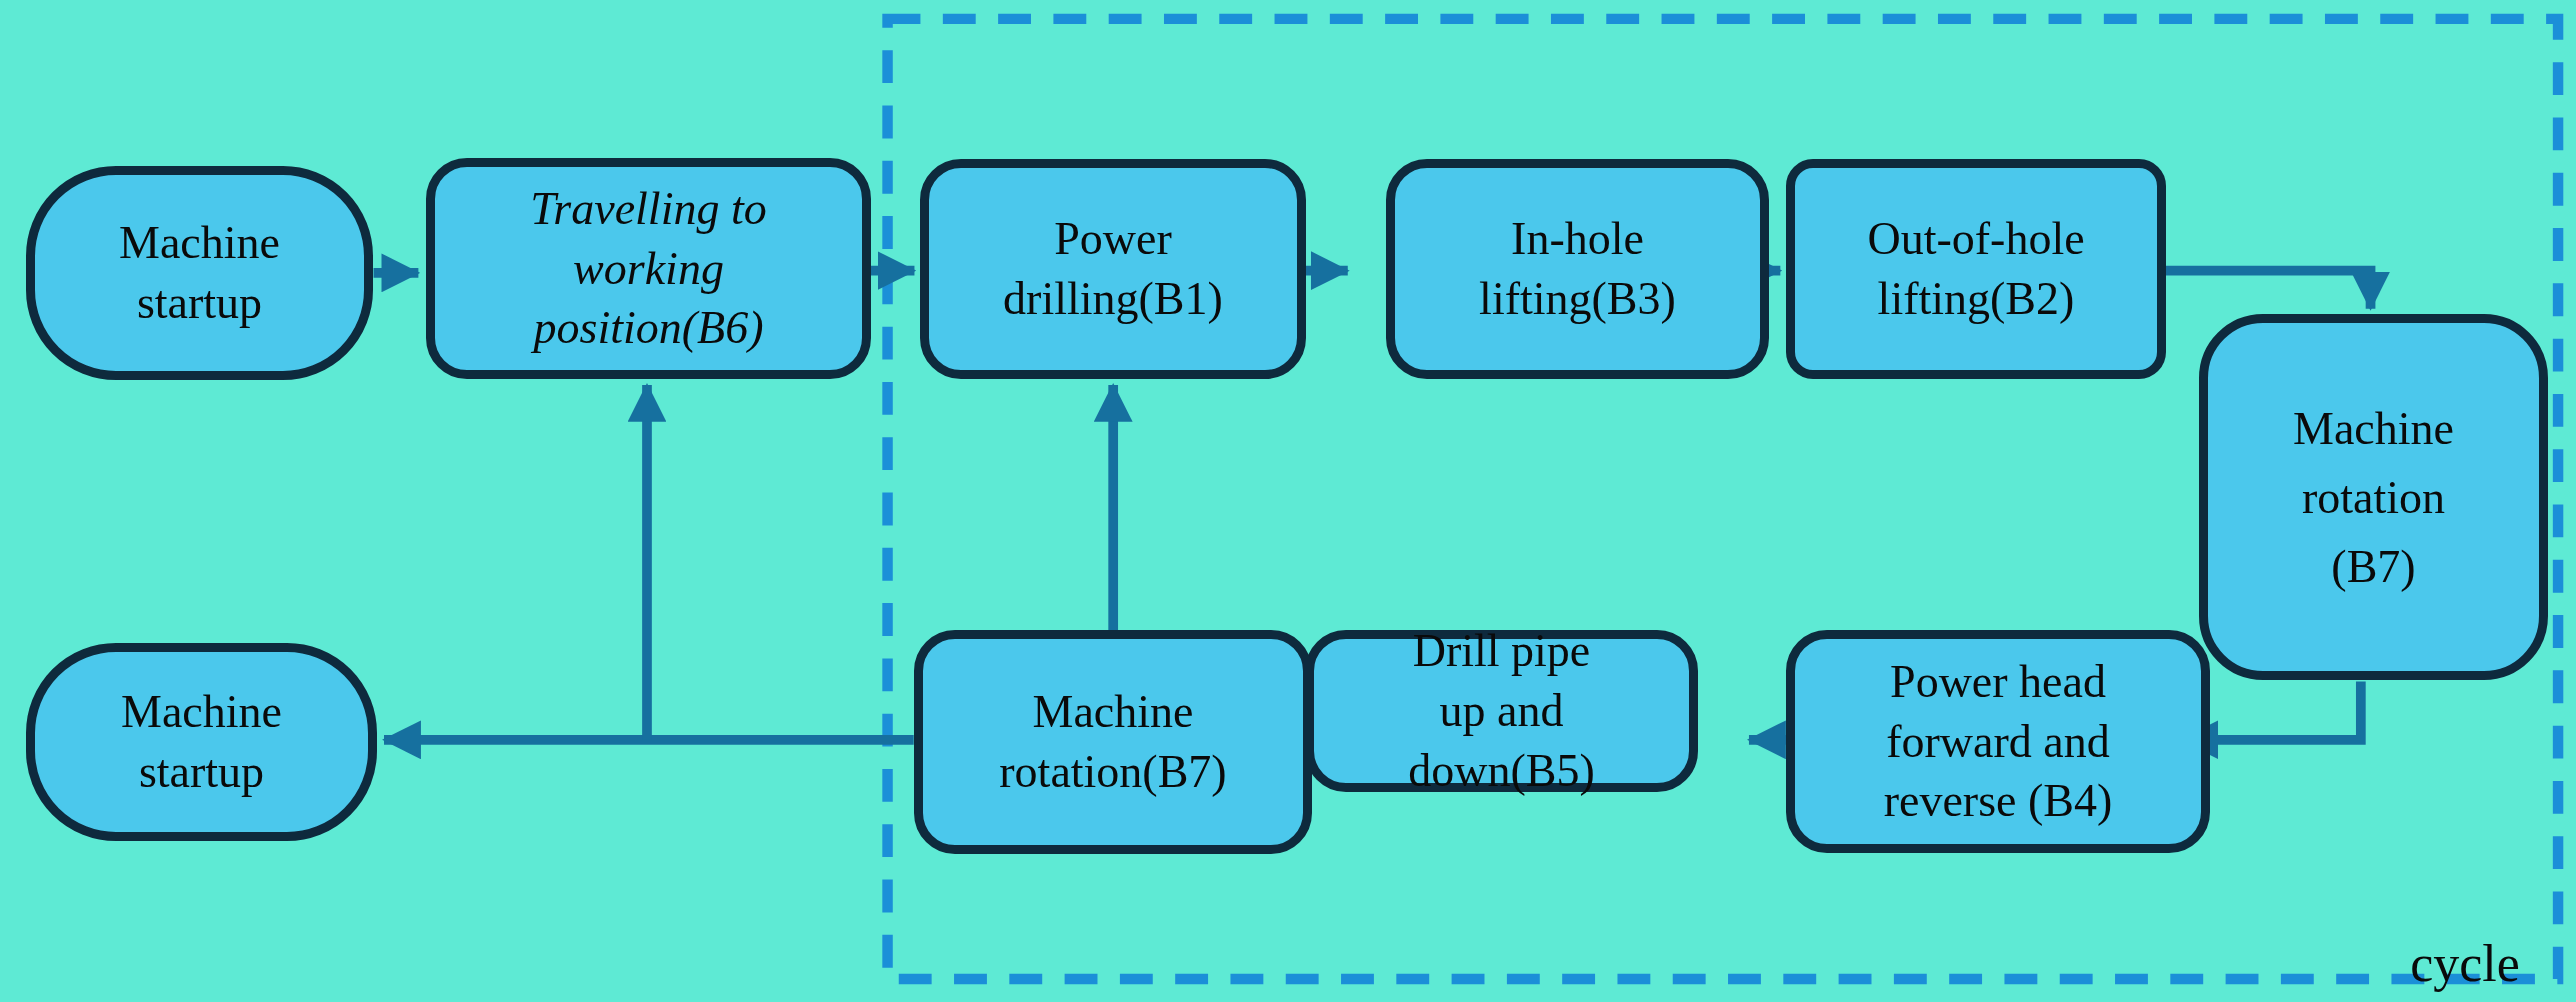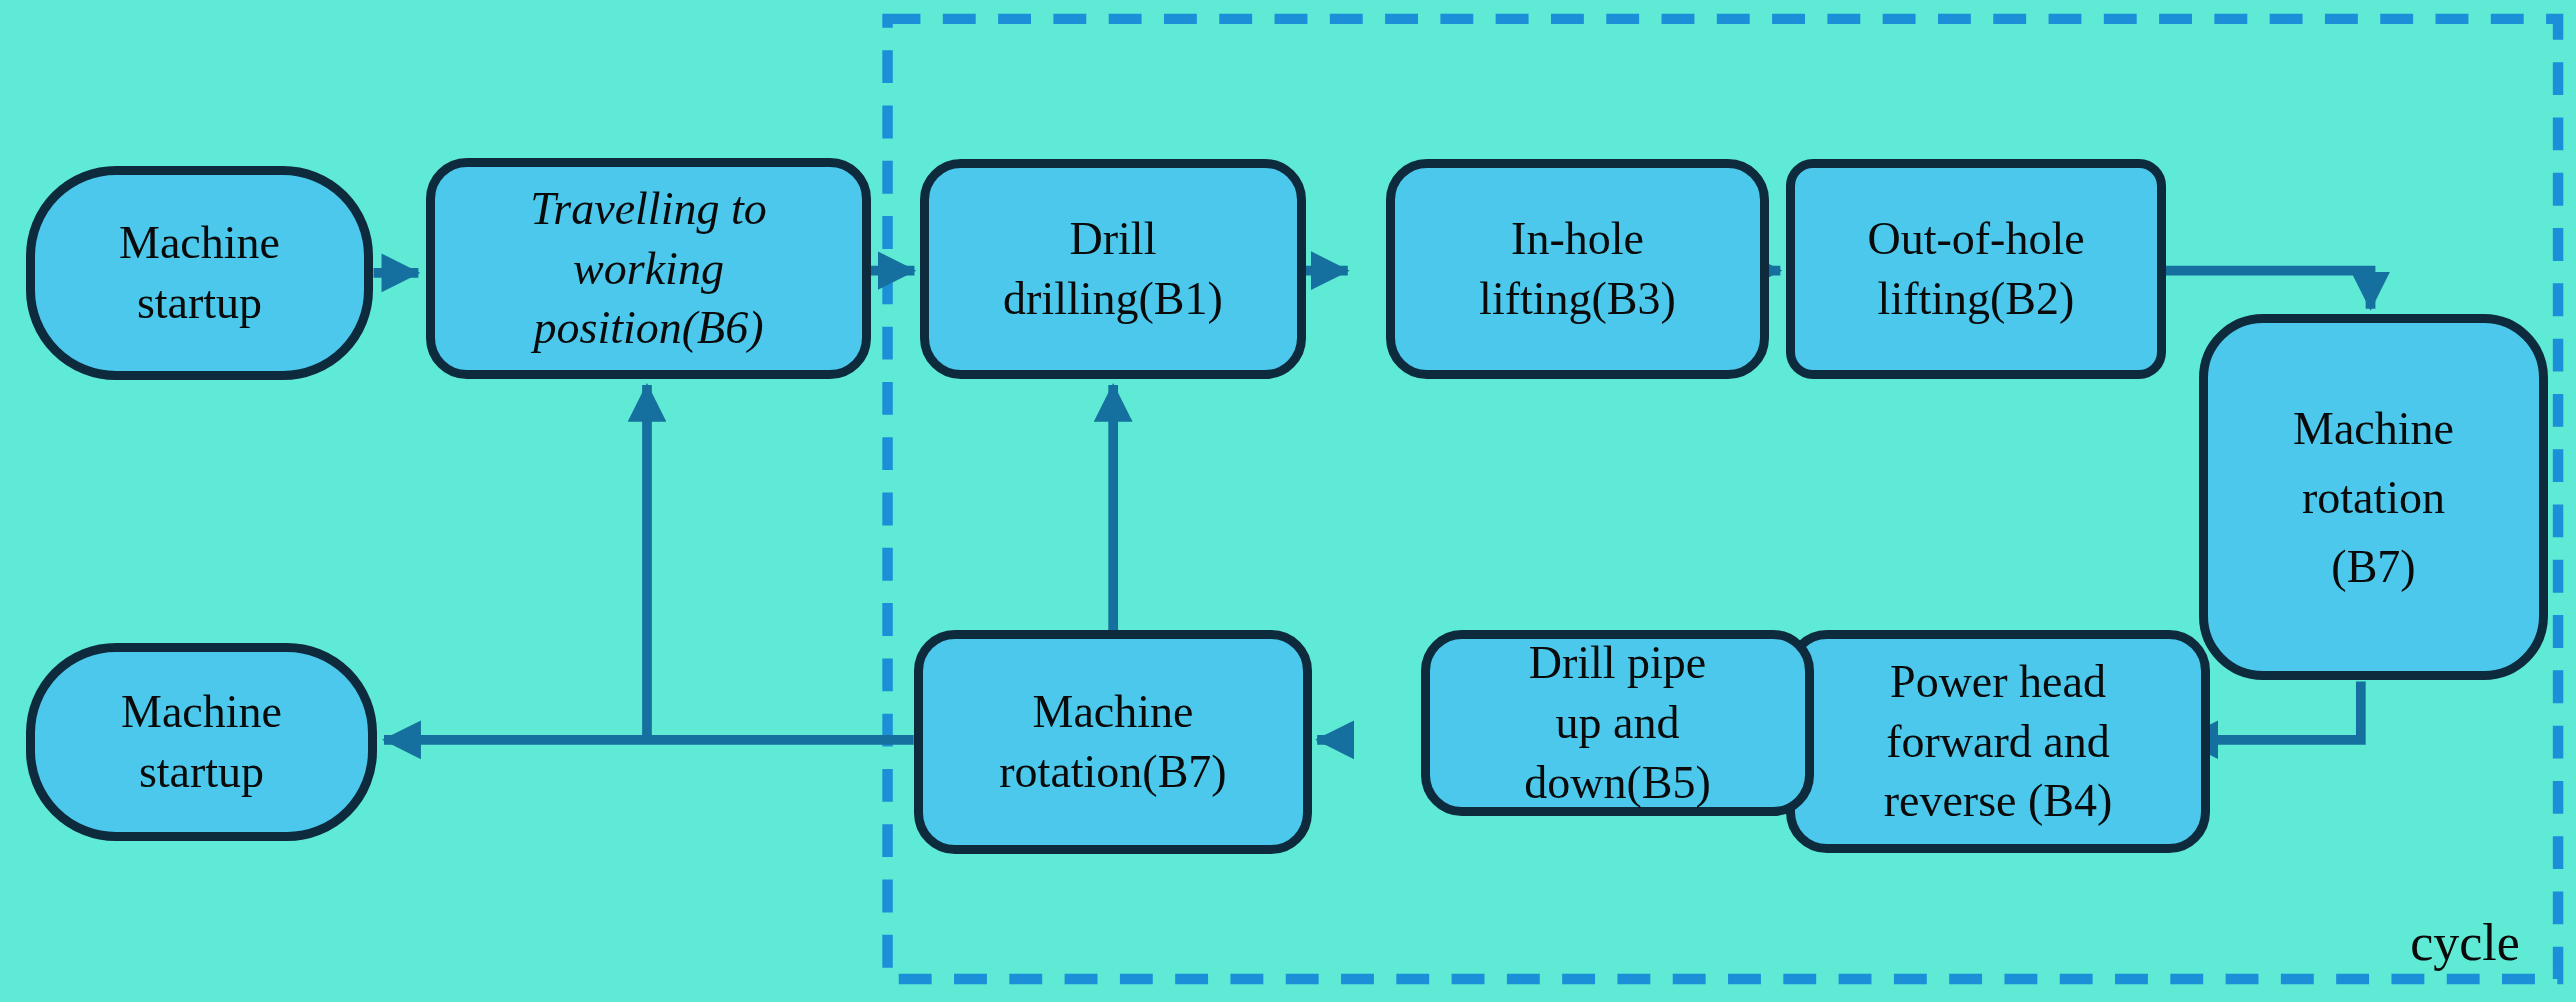--- a/index.html
+++ b/index.html
@@ -32,20 +32,21 @@
     border-radius: 41px;
   }
   .node.stadium { border-radius: 90px; }
   .node.bigcorner { border-radius: 64px; line-height: 1.5; }
   .cycle-label {
     position: absolute;
     color: #0a0a0a;
     font-size: 52px;
     line-height: 1;
     text-align: center;
+    margin-top: 21px;
   }
 </style>
 </head>
 <body>
 
 <div class="canvas">
 
   <svg class="wires" viewBox="0 0 3448 1342">
     <defs>
       <marker id="ah" viewBox="0 0 10 10" refX="9.5" refY="5" markerWidth="4" markerHeight="4" orient="auto">
@@ -70,38 +71,38 @@
     </g>
   </svg>
 
   <div class="node stadium" style="left:26px; top:166px; width:347px; height:214px;">Machine
 startup</div>
 
   <div class="node" style="left:426px; top:158px; width:445px; height:221px;font-style:italic;">Travelling to
 working
 position(B6)</div>
 
-  <div class="node" style="left:920px; top:159px; width:386px; height:220px;">Drill
+  <div class="node" style="left:920px; top:159px; width:386px; height:220px;">Power
 drilling(B1)</div>
 
   <div class="node" style="left:1386px; top:159px; width:383px; height:220px;">In-hole
 lifting(B3)</div>
 
   <div class="node" style="left:1786px; top:159px; width:380px; height:220px;border-radius:27px;">Out-of-hole
 lifting(B2)</div>
 
   <div class="node bigcorner" style="left:2199px; top:314px; width:349px; height:366px;">Machine
 rotation
 (B7)</div>
 
   <div class="node" style="left:1786px; top:630px; width:424px; height:223px;">Power head
 forward and
 reverse (B4)</div>
 
-  <div class="node" style="left:1421px; top:630px; width:393px; height:186px;">Drill pipe
+  <div class="node" style="left:1305px; top:630px; width:393px; height:162px;">Drill pipe
 up and
 down(B5)</div>
 
   <div class="node" style="left:914px; top:630px; width:398px; height:224px;">Machine
 rotation(B7)</div>
 
   <div class="node stadium" style="left:26px; top:643px; width:351px; height:198px;">Machine
 startup</div>
 
   <div class="cycle-label" style="left:2383px; top:917px; width:164px;">cycle</div>

